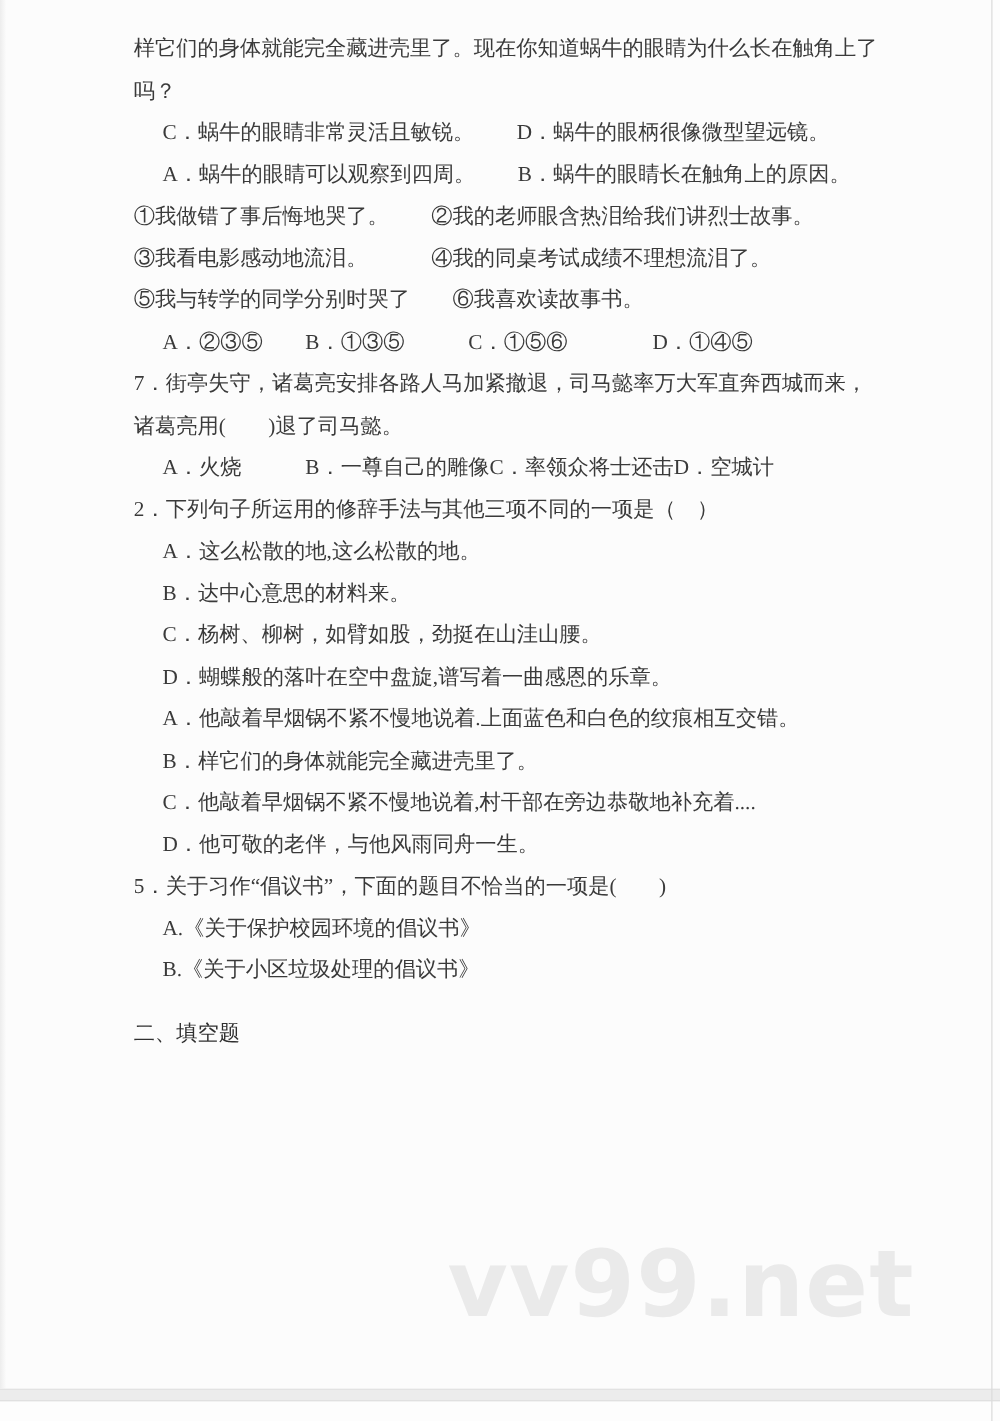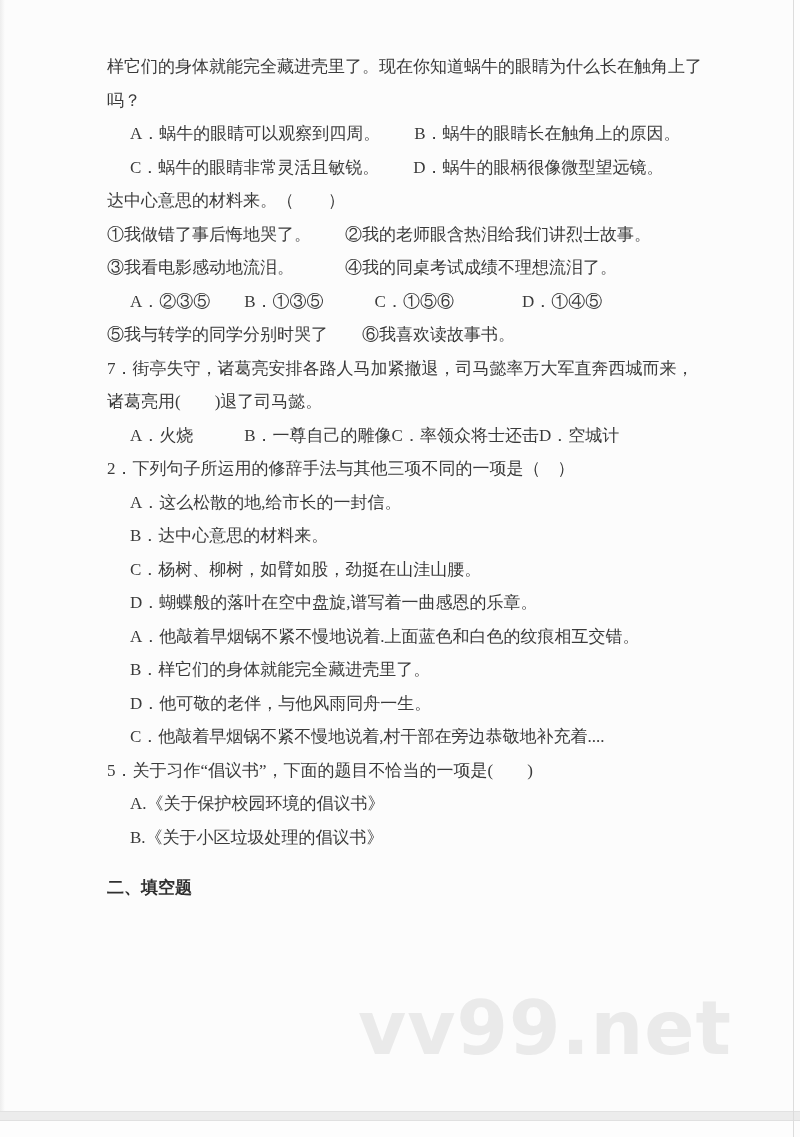--- a/index.html
+++ b/index.html
@@ -26,35 +26,35 @@
   }
   .page-gap{
     position:absolute;left:0;top:1111px;width:800px;height:10px;
     box-sizing:border-box;
     background:var(--page_gap,#ececec);
     border-top:1px solid #e2e2e2;
     border-bottom:1px solid #e0e0e0;
   }
   .content{
     position:relative;z-index:2;
-    padding-top:50px;
+    padding-top:22px;
   }
   .line{
     font-size:17px;
     line-height:33.5px;
     height:33.5px;
     color:var(--text,#3a3a3a);
     white-space:pre;
   }
   .line.q{margin-left:107px;}
   .line.opt{margin-left:130px;}
   .line.heading{
     margin-left:107px;
     margin-top:17px;
-    font-weight:bold;
+    font-weight:normal;
     color:#2f2f2f;
     font-family:"Liberation Sans","DejaVu Sans",sans-serif;
   }
   .watermark{
     position:absolute;z-index:1;
     left:358px;top:985px;
     font-family:"DejaVu Sans","Liberation Sans",sans-serif;
     font-weight:bold;
     font-size:74px;
     letter-spacing:1px;
@@ -63,39 +63,38 @@
   }
 </style>
 </head>
 <body>
 
 <div class="viewer">
   <div class="page">
     <div class="content" id="content">
         <div class="line q">样它们的身体就能完全藏进壳里了。现在你知道蜗牛的眼睛为什么长在触角上了</div>
         <div class="line q">吗？</div>
+        <div class="line opt">C．蜗牛的眼睛非常灵活且敏锐。　　D．蜗牛的眼柄很像微型望远镜。</div>
         <div class="line opt">A．蜗牛的眼睛可以观察到四周。　　B．蜗牛的眼睛长在触角上的原因。</div>
-        <div class="line opt">C．蜗牛的眼睛非常灵活且敏锐。　　D．蜗牛的眼柄很像微型望远镜。</div>
-        <div class="line q">达中心意思的材料来。（　　）</div>
         <div class="line q">①我做错了事后悔地哭了。　　②我的老师眼含热泪给我们讲烈士故事。</div>
         <div class="line q">③我看电影感动地流泪。　　　④我的同桌考试成绩不理想流泪了。</div>
+        <div class="line q">⑤我与转学的同学分别时哭了　　⑥我喜欢读故事书。</div>
         <div class="line opt">A．②③⑤　　B．①③⑤　　　C．①⑤⑥　　　　D．①④⑤</div>
-        <div class="line q">⑤我与转学的同学分别时哭了　　⑥我喜欢读故事书。</div>
         <div class="line q">7．街亭失守，诸葛亮安排各路人马加紧撤退，司马懿率万大军直奔西城而来，</div>
         <div class="line q">诸葛亮用(　　)退了司马懿。</div>
         <div class="line opt">A．火烧　　　B．一尊自己的雕像C．率领众将士还击D．空城计</div>
         <div class="line q">2．下列句子所运用的修辞手法与其他三项不同的一项是（　）</div>
-        <div class="line opt">A．这么松散的地,给市长的一封信。</div>
+        <div class="line opt">A．这么松散的地,这么松散的地。</div>
         <div class="line opt">B．达中心意思的材料来。</div>
         <div class="line opt">C．杨树、柳树，如臂如股，劲挺在山洼山腰。</div>
         <div class="line opt">D．蝴蝶般的落叶在空中盘旋,谱写着一曲感恩的乐章。</div>
         <div class="line opt">A．他敲着早烟锅不紧不慢地说着.上面蓝色和白色的纹痕相互交错。</div>
         <div class="line opt">B．样它们的身体就能完全藏进壳里了。</div>
+        <div class="line opt">C．他敲着早烟锅不紧不慢地说着,村干部在旁边恭敬地补充着....</div>
         <div class="line opt">D．他可敬的老伴，与他风雨同舟一生。</div>
-        <div class="line opt">C．他敲着早烟锅不紧不慢地说着,村干部在旁边恭敬地补充着....</div>
         <div class="line q">5．关于习作“倡议书”，下面的题目不恰当的一项是(　　)</div>
         <div class="line opt">A.《关于保护校园环境的倡议书》</div>
         <div class="line opt">B.《关于小区垃圾处理的倡议书》</div>
         <div class="line heading">二、填空题</div>
       </div>
     <div class="watermark">vv99.net</div>
   </div>
   <div class="page-gap"></div>
   <div class="edge-left"></div>
   <div class="edge-right"></div>

